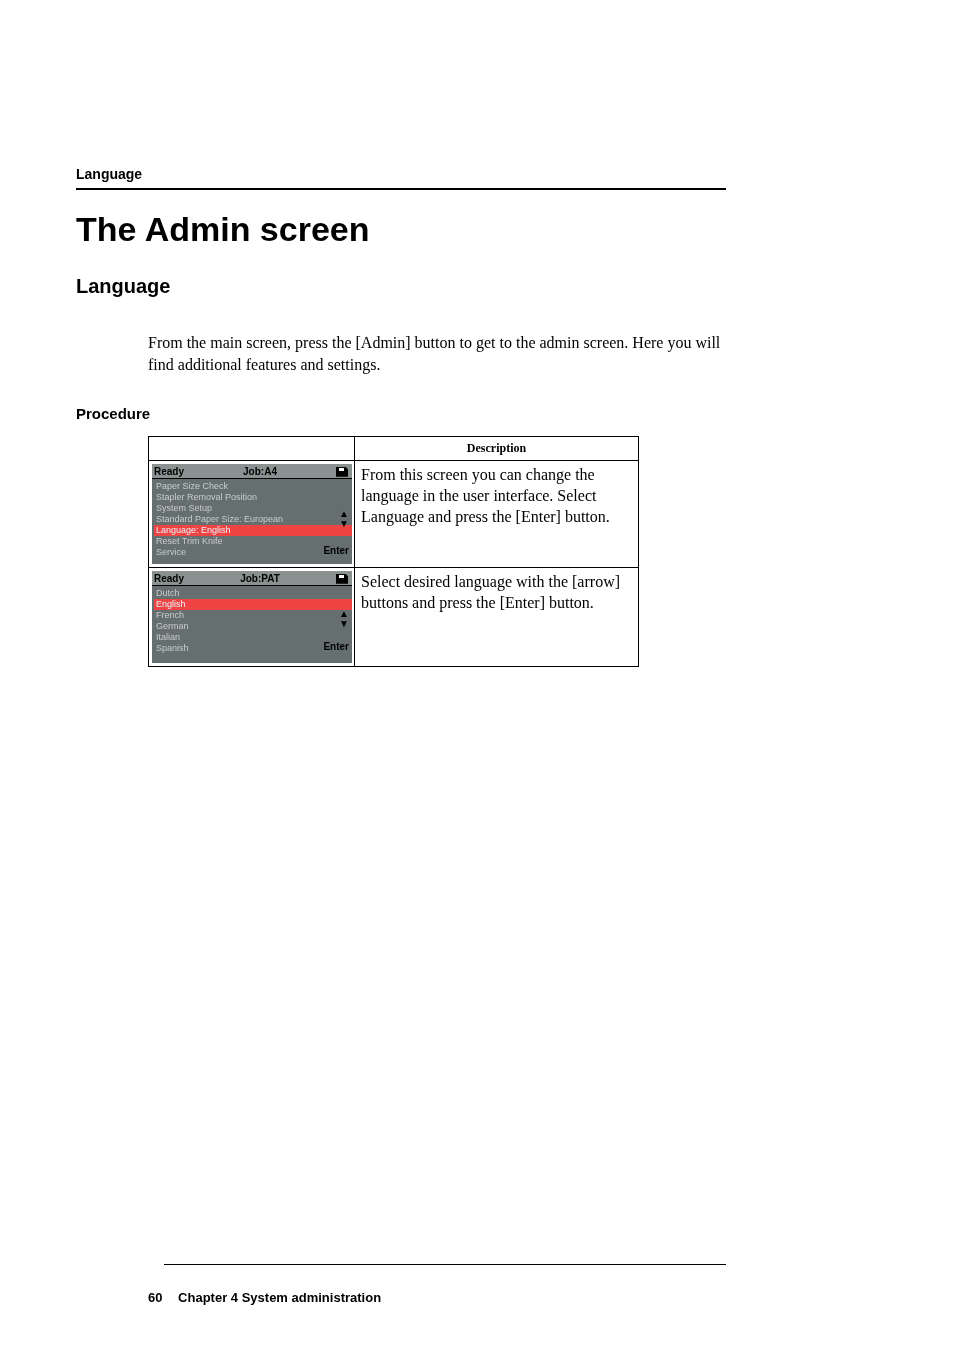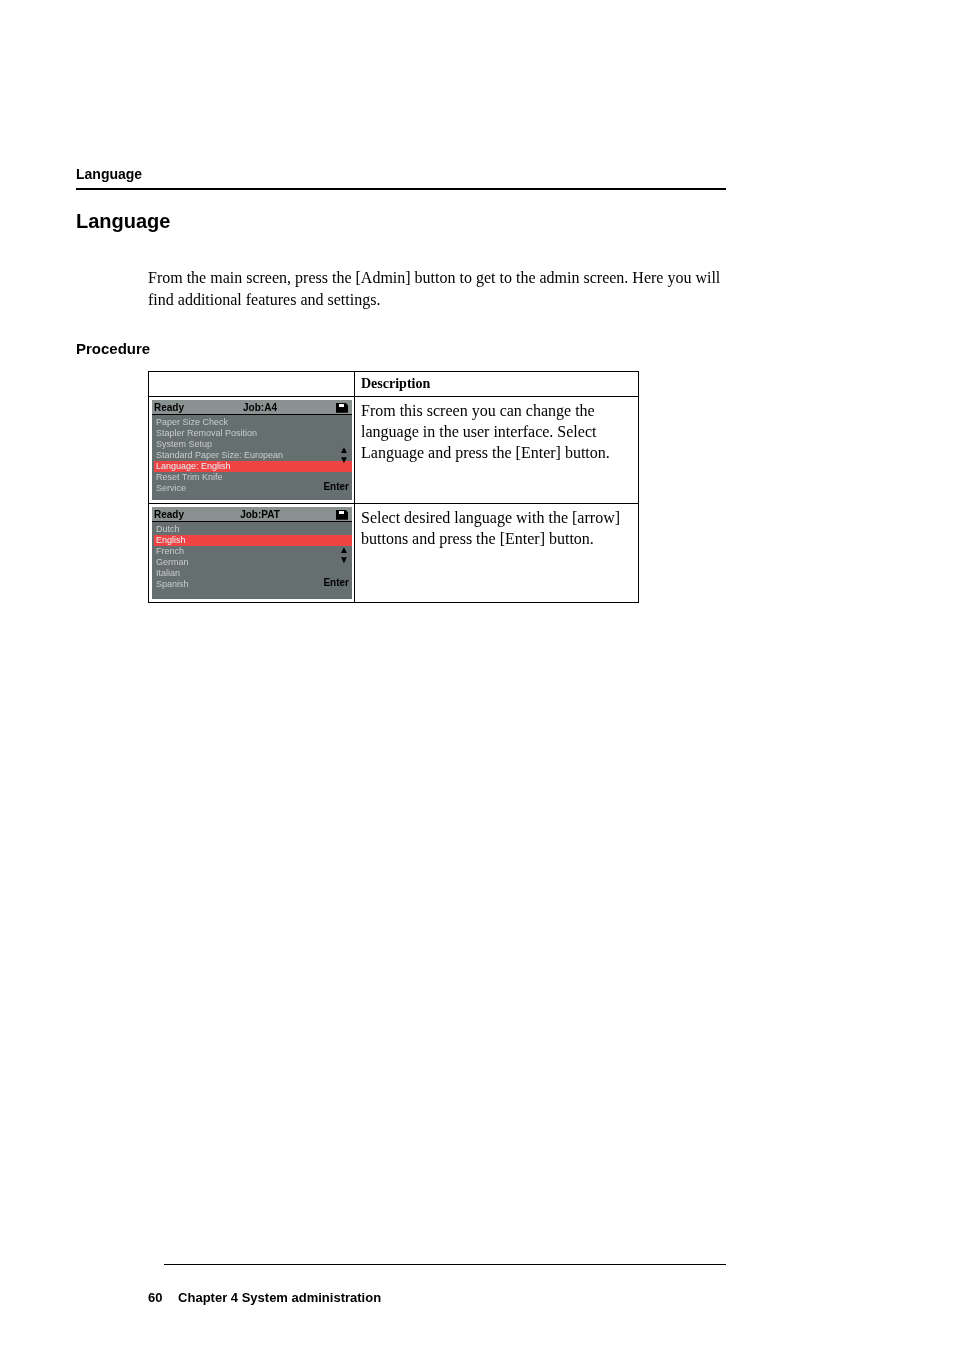--- a/index.html
+++ b/index.html
@@ -63,24 +63,24 @@
     margin-left: 72px;
     border-collapse: collapse;
     width: 490px;
     table-layout: fixed;
   }
   .proc-table th, .proc-table td {
     border: 1px solid #000;
     vertical-align: top;
   }
   .proc-table th {
-    text-align: left;
+    text-align: center;
     font-family: "Times New Roman", Times, serif;
     font-weight: bold;
-    font-size: 14px;
+    font-size: 12px;
     padding: 4px 6px;
   }
   .col-shot { width: 206px; }
   .col-desc { width: 284px; }
   .desc-cell {
     font-size: 16px;
     line-height: 1.3;
     padding: 4px 6px 6px 6px;
   }
   .shot-cell {
@@ -185,20 +185,21 @@
   }
 </style>
 </head>
 <body>
 
 <div class="page">
 
   <div class="running-head">Language</div>
   <hr class="top-rule">
 
+  <div class="h1">The Admin screen</div>
   <div class="h2">Language</div>
 
   <div class="body-indent">From the main screen, press the [Admin] button to get to the admin screen. Here you will find additional features and settings.</div>
 
   <div class="proc-heading">Procedure</div>
 
   <table class="proc-table">
     <colgroup>
       <col class="col-shot">
       <col class="col-desc">

